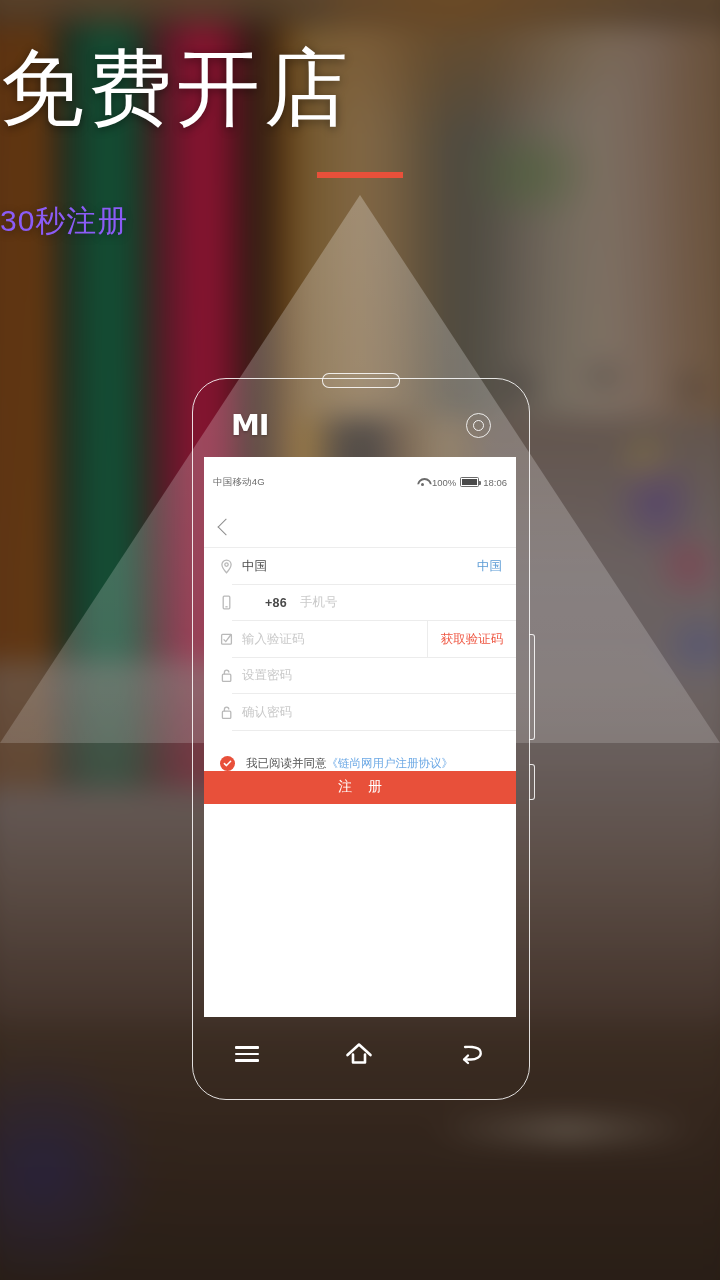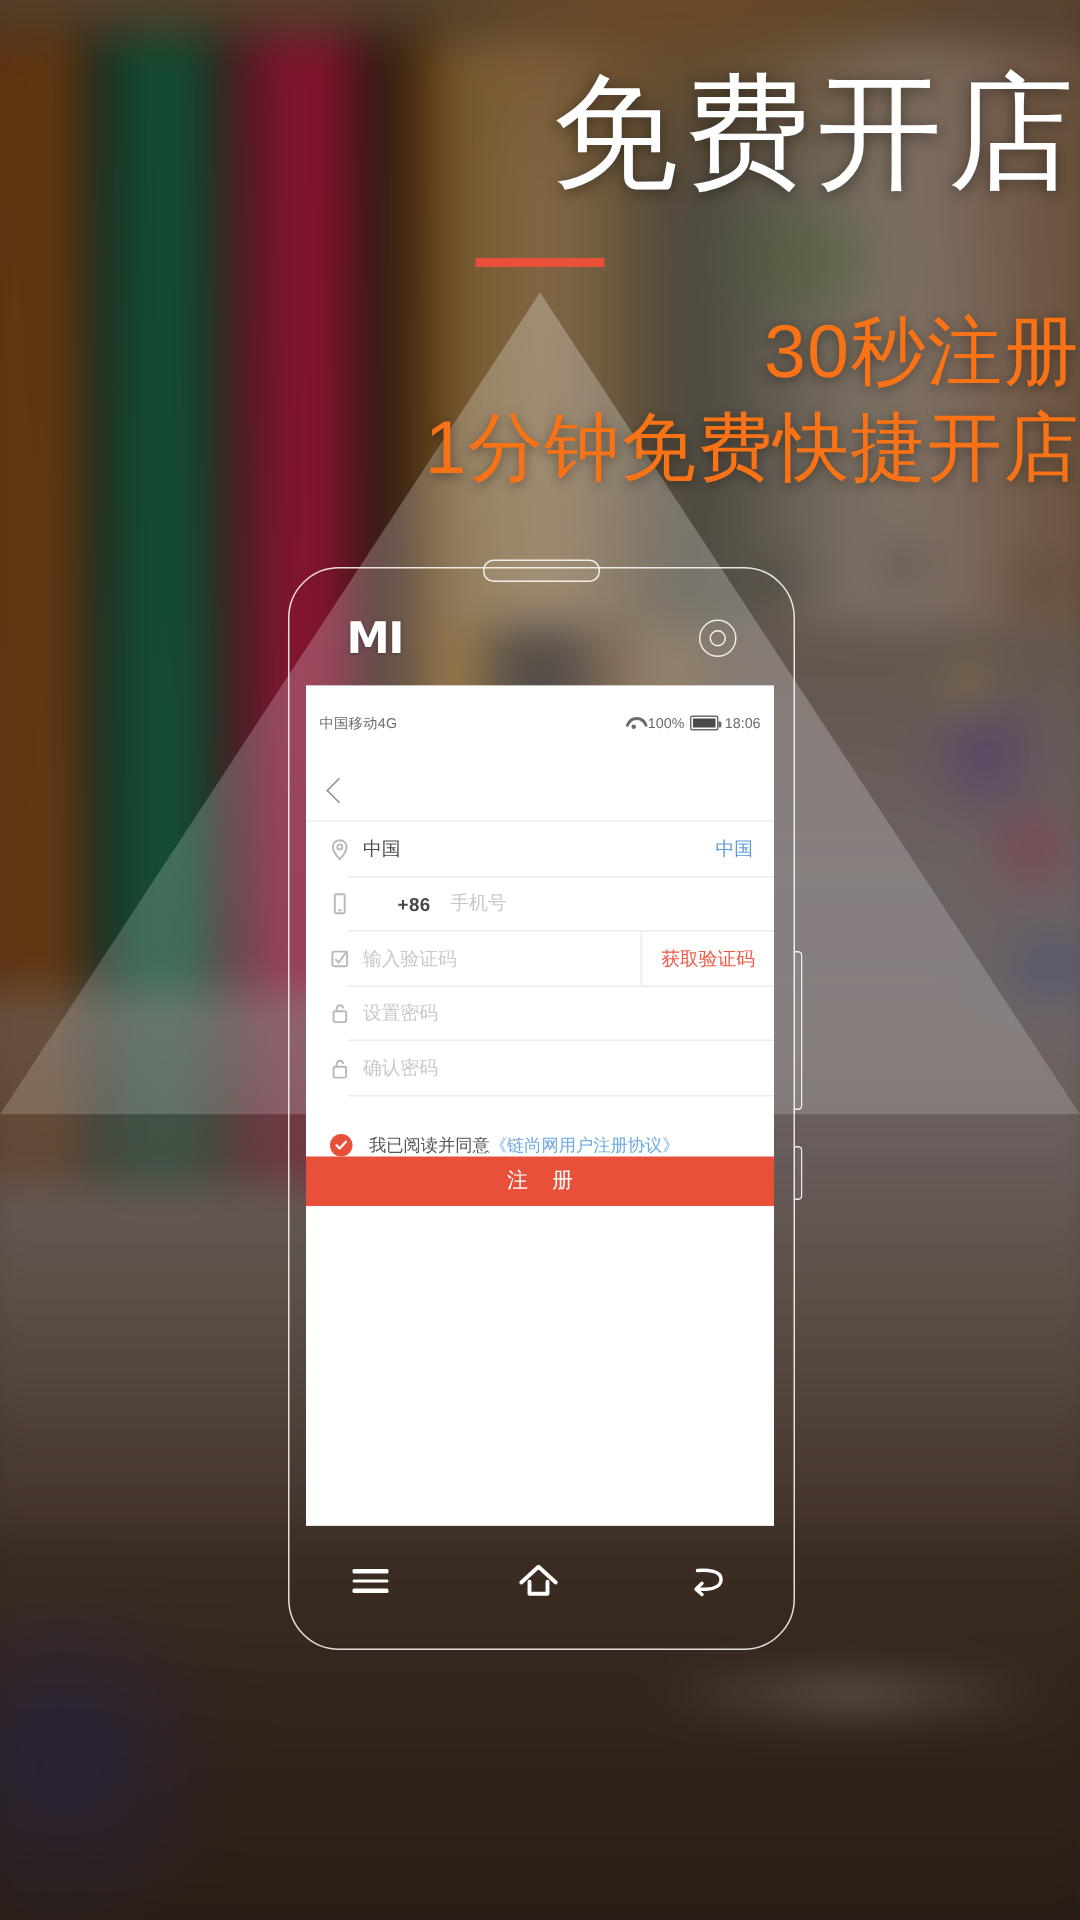--- a/index.html
+++ b/index.html
@@ -67,28 +67,28 @@
   .bg-blur-wrap{position:absolute;inset:0;filter:blur(13px);transform:scale(1.06);}
   .dim{position:absolute;inset:0;background:rgba(30,22,18,.30);}
 
   
   .triangle{position:absolute;left:0;top:195px;width:720px;height:548px;
     background:linear-gradient(180deg,rgba(255,255,255,.26),rgba(255,255,255,.17));
     clip-path:polygon(50% 0%,100% 100%,0% 100%);
     pointer-events:none;}
 
   
-  .headline{position:absolute;left:0;top:46px;width:720px;text-align:right;}
+  .headline{position:absolute;left:0;top:46px;width:720px;text-align:left;}
   .headline .h1{
     font-size:84px;line-height:1;color:#fff;letter-spacing:4px;font-weight:400;
     text-shadow:0 2px 10px rgba(0,0,0,.45);
   }
   .divider{width:86px;height:6px;background:#e8503a;margin:42px auto 0;}
-  .sub{margin-top:24px;color:#f97316;font-size:50px;line-height:1.28;font-weight:400;
-    text-shadow:0 2px 8px rgba(0,0,0,.4);letter-spacing:1px;margin-left:16px;}
+  .sub{margin-top:24px;color:#8b5cf6;font-size:30px;line-height:1.28;font-weight:400;
+    text-shadow:0 2px 8px rgba(0,0,0,.4);letter-spacing:1px;}
 
   
   .phone{position:absolute;left:192px;top:378px;width:336px;height:720px;
     border:1.6px solid rgba(255,255,255,.85);border-radius:34px;}
   .speaker{position:absolute;left:50%;transform:translateX(-50%);top:-6px;
     width:76px;height:13px;border:1.6px solid rgba(255,255,255,.85);border-radius:7px;
     background:rgba(255,255,255,.06);}
   .mi-logo{position:absolute;left:38px;top:32px;color:#fff;font-size:29px;font-weight:700;
     letter-spacing:-1px;line-height:1;font-family:"DejaVu Sans",sans-serif;
     text-shadow:0 1px 3px rgba(0,0,0,.3);}
@@ -177,21 +177,20 @@
     <div class="dim"></div>
   </div>
 
   <div class="triangle"></div>
 
   <div class="headline">
     <div class="h1">免费开店</div>
     <div class="divider"></div>
     <div class="sub">
       <div>30秒注册</div>
-      <div>1分钟免费快捷开店</div>
     </div>
   </div>
 
   <div class="phone">
     <div class="speaker"></div>
     <div class="mi-logo">MI</div>
     <div class="camera">
         <i></i>
       </div>
     <div class="vol-btn vol-a"></div>

